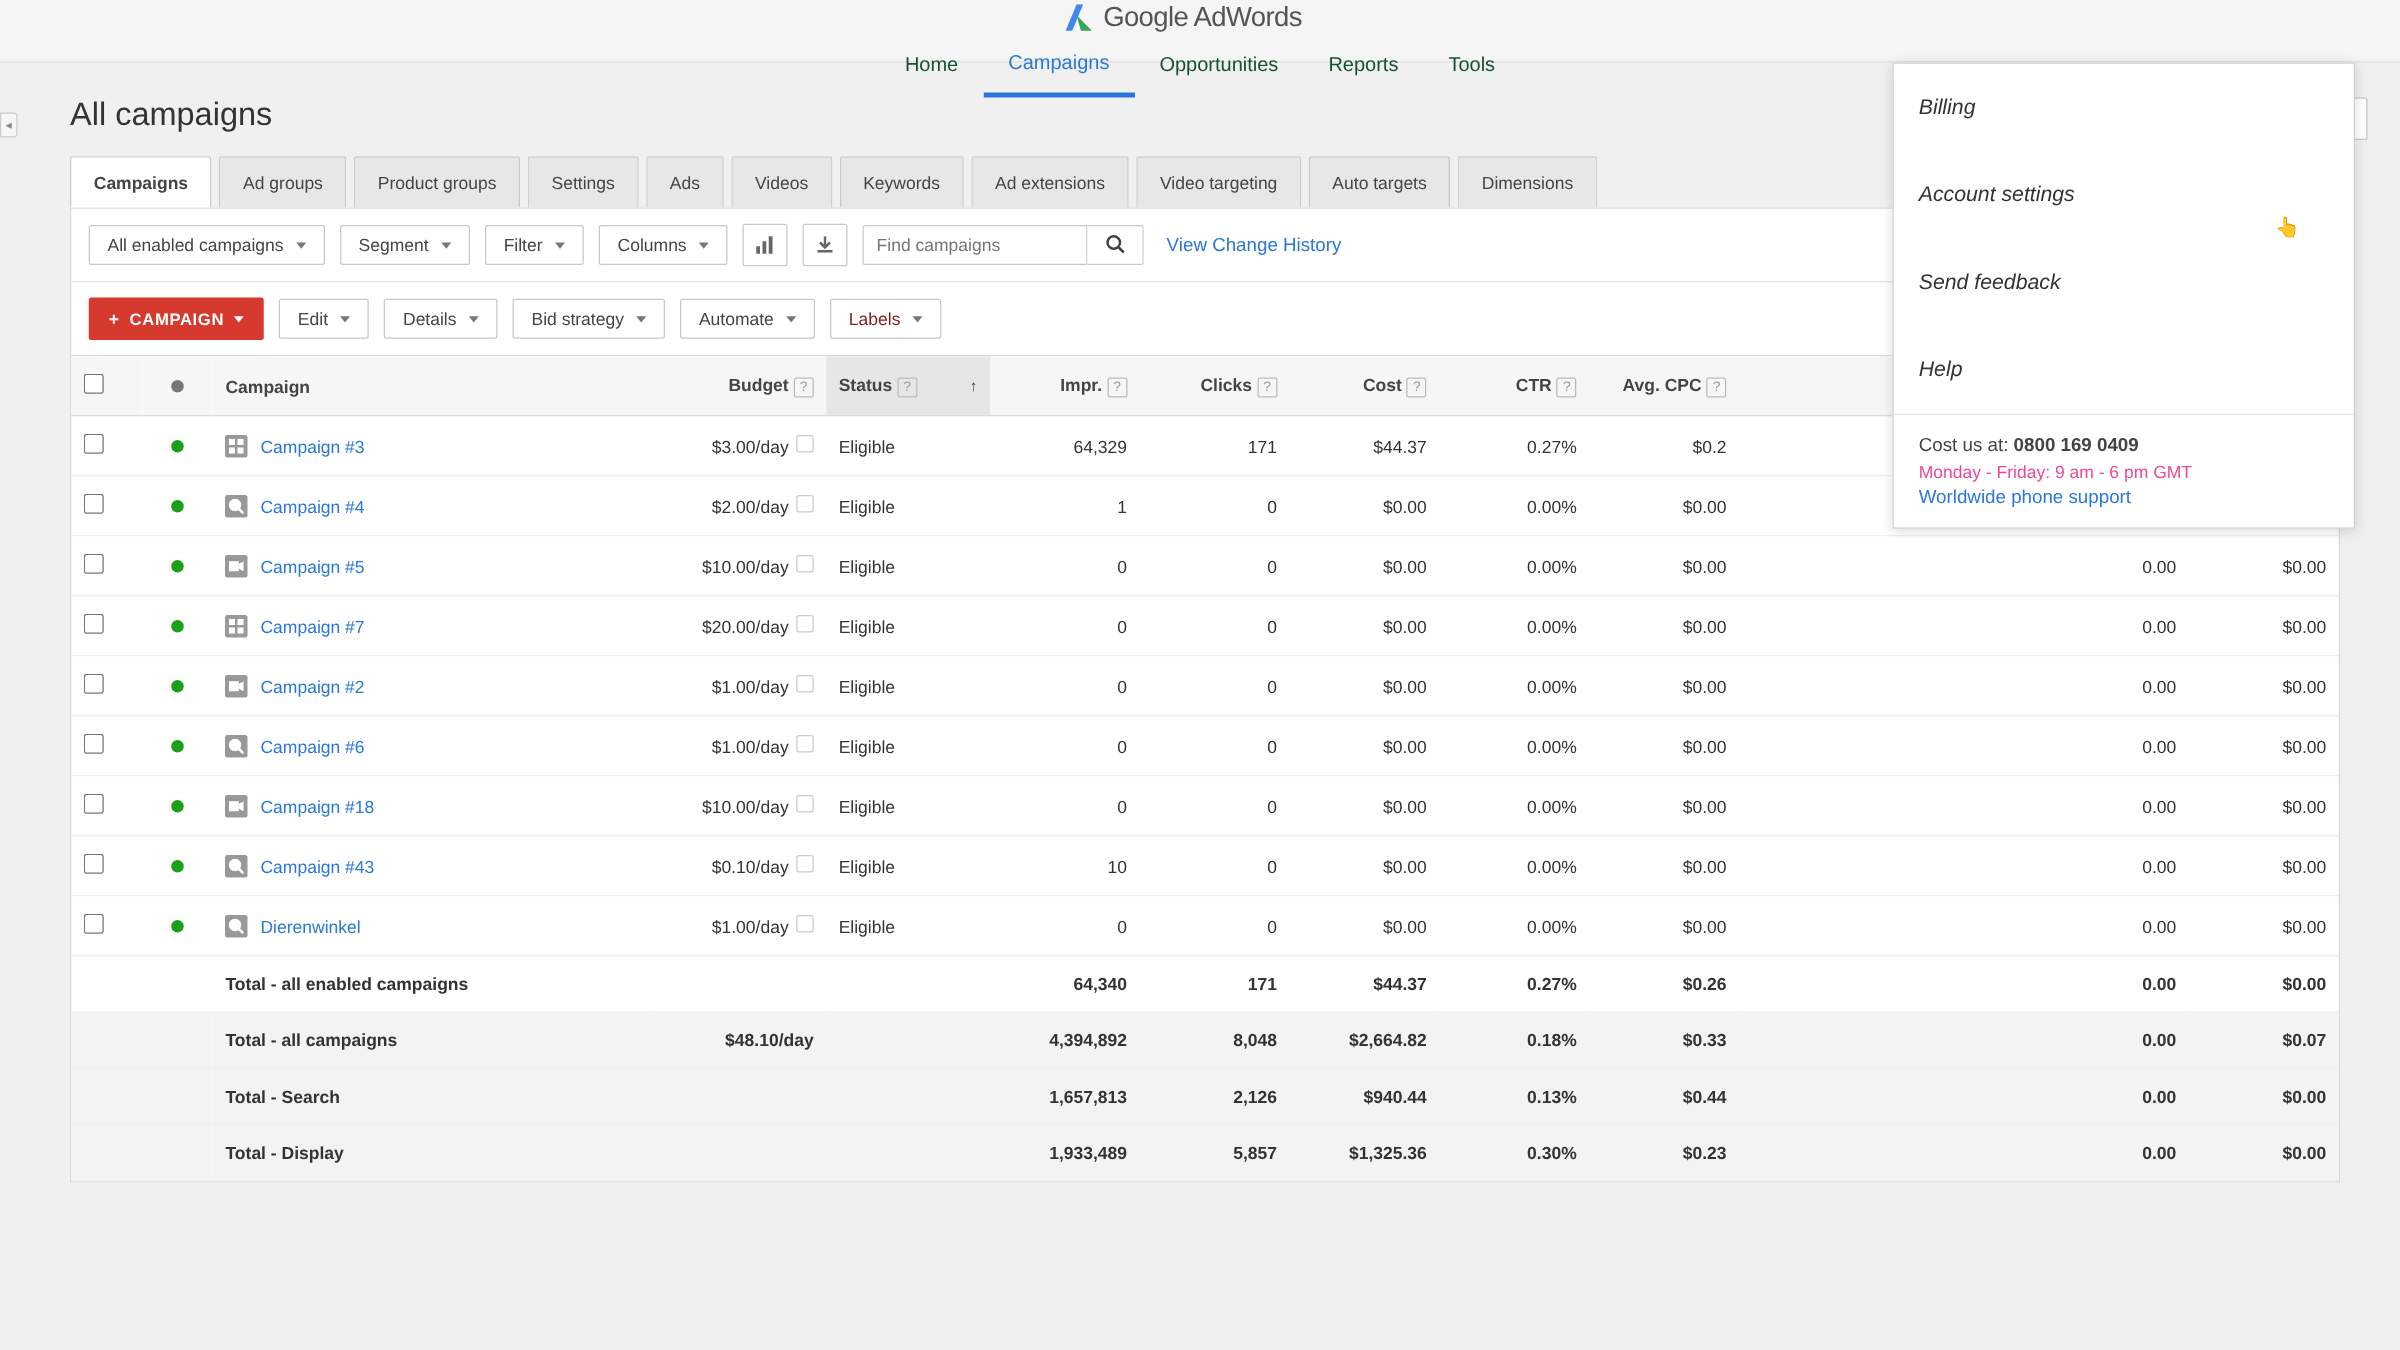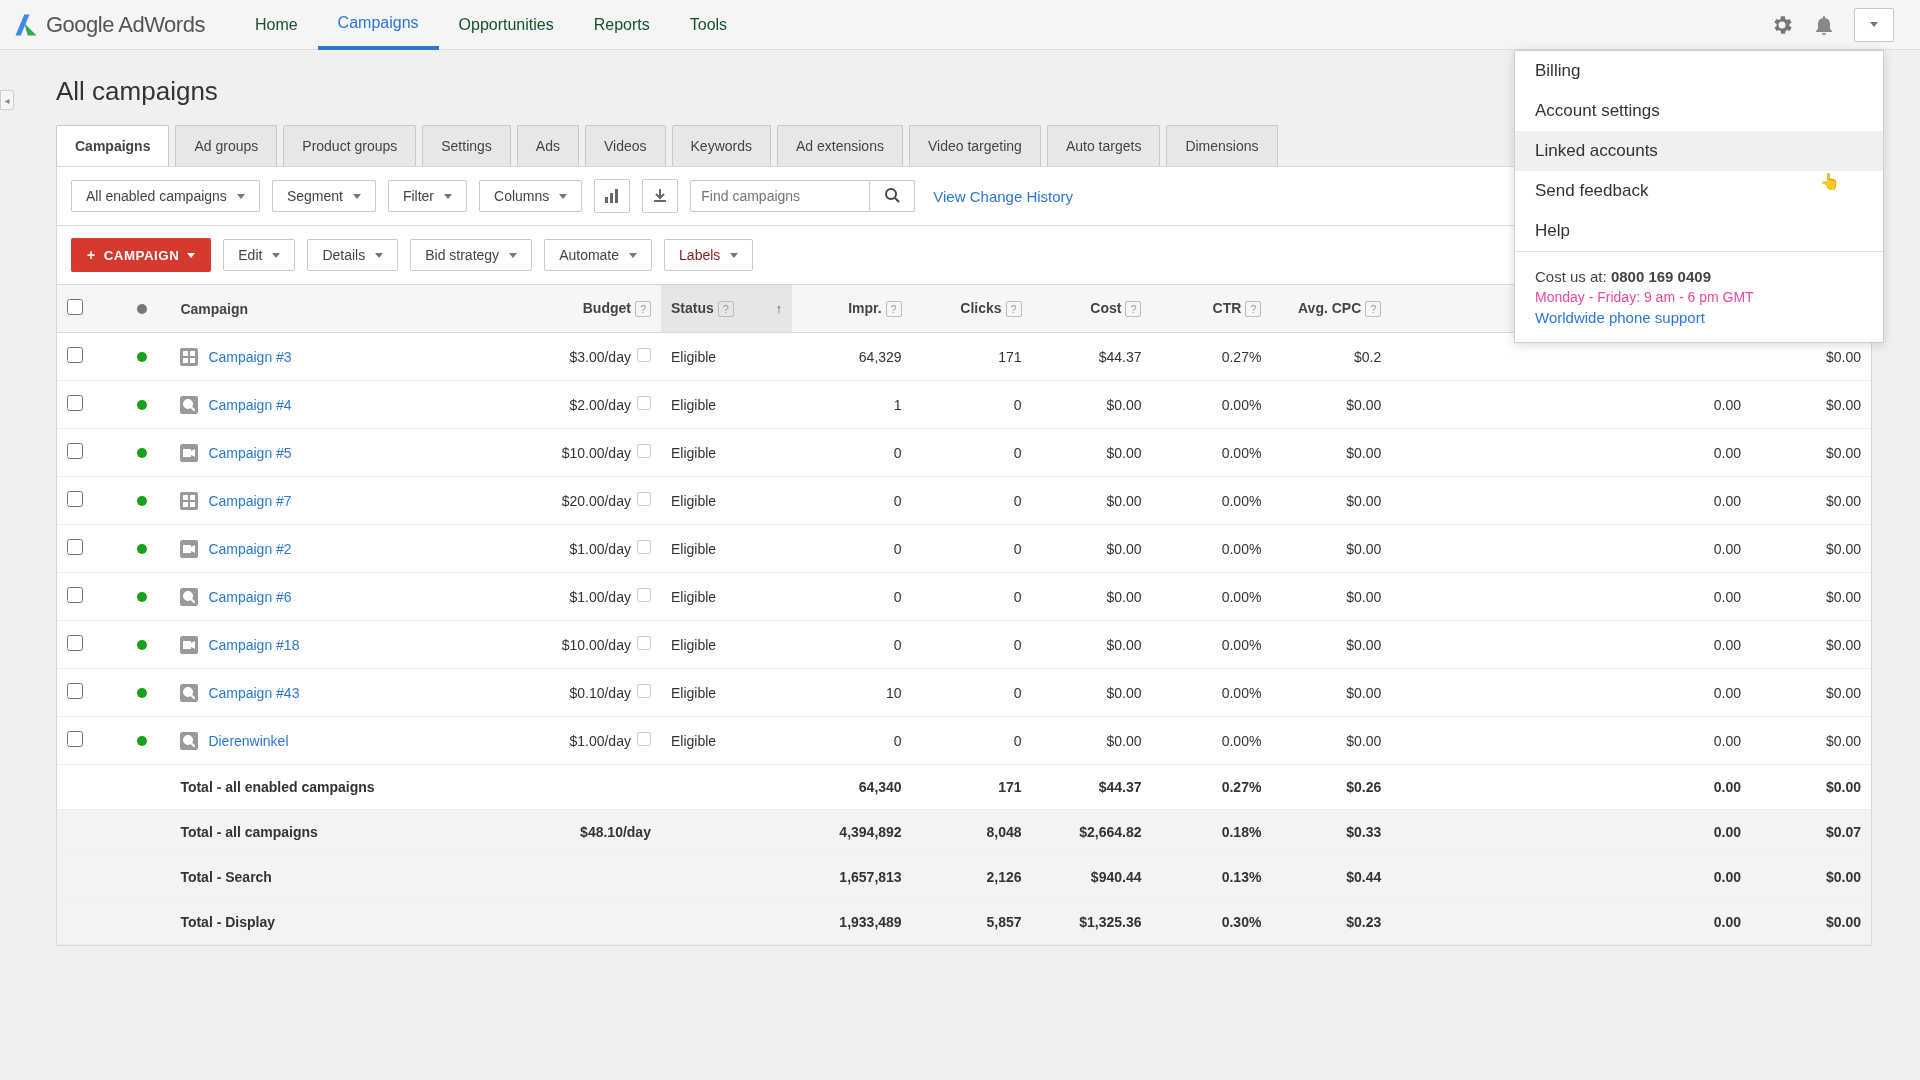--- a/index.html
+++ b/index.html
@@ -1,19 +1,19 @@
 <!DOCTYPE html>
 <html><head>
 <meta charset="utf-8">
 <style>
 * { box-sizing: border-box; margin: 0; padding: 0; }
 body { font-family: Arial, Helvetica, sans-serif; font-size: 14px; background: #f0f0f0; color: #333; width: 1920px; height: 1080px; overflow: hidden; position: relative; }
 
 
-.topbar { height: 50px; background: #f5f5f5; border-bottom: 1px solid #ddd; display: flex; align-items: center; padding: 0 12px; }
+.topbar { height: 50px; background: #f5f5f5; border-bottom: 1px solid #ddd; display: flex; align-items: center; padding: 0 12px; flex-direction: column; }
 .logo { display: flex; align-items: center; gap: 6px; margin-right: 30px; }
 .logo-mark { width: 28px; height: 28px; position: relative; }
 .logo-text { font-size: 22px; font-weight: 400; color: #555; letter-spacing: -0.5px;}
 .nav-main { display: flex; gap: 0; }
 .nav-link { padding: 0 20px; height: 50px; display: flex; align-items: center; font-size: 16px; color: #14532d; cursor: pointer; }
 .nav-link.active { color: #2a77d8; border-bottom: 4px solid #2a77d8; }
 .topbar-right { margin-left: auto; display: flex; align-items: center; gap: 18px; padding-right: 14px; }
 .icon-gear, .icon-bell { width: 24px; height: 24px; fill: #777; cursor: pointer; }
 .icon-bell { fill: #888; }
 
@@ -65,21 +65,21 @@
 .camp-icon{width:18px;height:18px;background:#999;border-radius:2px;display:inline-flex;align-items:center;justify-content:center;}
 .camp-icon svg{width:12px;height:12px;fill:#fff;}
 .budget-edit{width:14px;height:14px;border:1px solid #ccc;display:inline-block;margin-left:6px;border-radius:2px;}
 .help-q{display:inline-block;width:16px;height:16px;border:1px solid #bbb;color:#999;font-size:11px;line-height:14px;text-align:center;border-radius:2px;margin-left:4px;font-weight:400;}
 tr.total td{font-weight:700;}
 tr.total-light td{background:#f3f3f3;}
 input[type=checkbox]{width:16px;height:16px;}
 
 
 .settings-menu{position:absolute;right:36px;top:50px;width:370px;background:#fff;border:1px solid #cfcfcf;box-shadow:0 2px 10px rgba(0,0,0,0.15);z-index:20;}
-.menu-item{padding:10px 20px;font-size:17px;color:#333;cursor:pointer;}
+.menu-item{padding:25px 20px;font-size:17px;color:#333;cursor:pointer;font-style:italic;}
 .menu-item.hover{background:#eef0f1;}
 .menu-sep{border-top:1px solid #e3e3e3;padding:16px 20px;font-size:15px;color:#444;}
 .menu-sep .bold{font-weight:700;}
 .menu-sep .sub{color:#ec4899;font-size:14px;margin-top:4px;}
 .menu-sep .link{color:#2a77d8;margin-top:4px;display:block;}
 .cursor-hand{position:absolute;right:80px;top:172px;font-size:16px;z-index:30;pointer-events:none;}
 
 .side-handle{position:absolute;left:0;top:90px;width:14px;height:20px;border:1px solid #ccc;background:#f6f6f6;border-radius:0 3px 3px 0;display:flex;align-items:center;justify-content:center;font-size:10px;color:#888;}
 .chev-down{display:inline-flex;align-items:center;justify-content:center;width:40px;height:34px;border:1px solid #c8c8c8;background:#fff;border-radius:2px;}
 </style>
@@ -114,21 +114,20 @@
         <span class="caret"></span>
       </div>
   </div>
 </div>
 
 <div class="side-handle">◂</div>
 
 <div class="settings-menu">
   <div class="menu-item">Billing</div>
   <div class="menu-item">Account settings</div>
-  <div class="menu-item hover">Linked accounts</div>
   <div class="menu-item">Send feedback</div>
   <div class="menu-item">Help</div>
   <div class="menu-sep">
     <span>Cost us at: </span><span class="bold">0800 169 0409</span>
     <div class="sub">Monday - Friday: 9 am - 6 pm GMT</div>
     <a class="link">Worldwide phone support</a>
   </div>
 </div>
 <div class="cursor-hand">👆</div>
 

